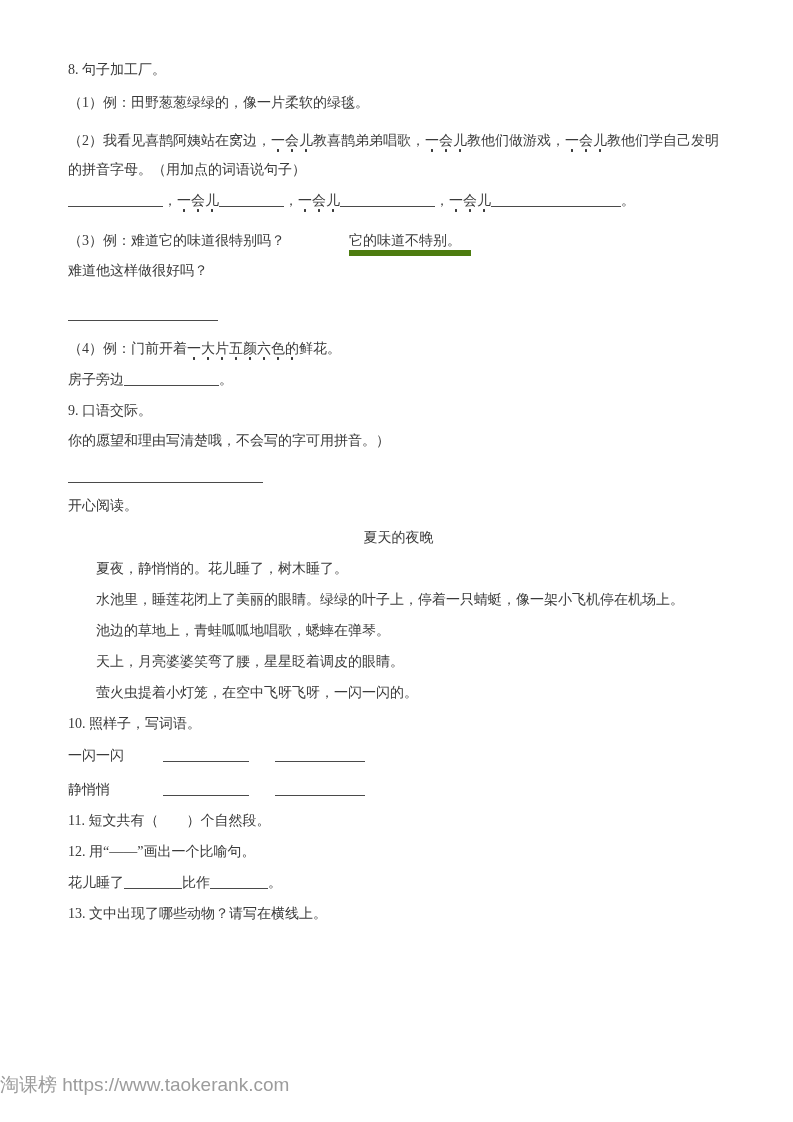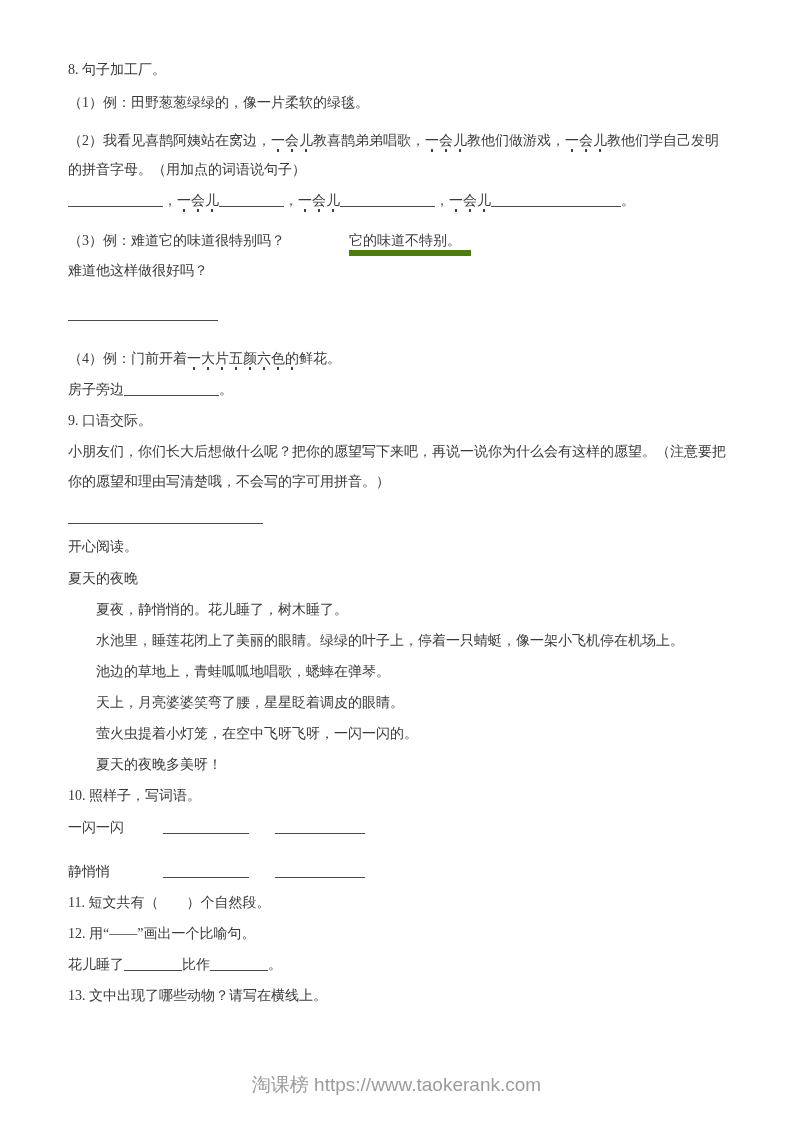--- a/index.html
+++ b/index.html
@@ -5,45 +5,45 @@
   * { margin:0; padding:0; box-sizing:border-box; }
   html,body { background:#ffffff; }
   body {
     width:793px; height:1122px; position:relative; overflow:hidden;
     font-family:"Liberation Serif","DejaVu Serif",serif;
     font-size:14px; color:#3a3a3a;
   }
   .content { position:absolute; top:60px; left:68px; right:64px; }
   .line { line-height:20px; margin-top:11px; white-space:nowrap; }
   .mt0{margin-top:0} .mt9{margin-top:9px} .mt10{margin-top:10px}
-  .mt12{margin-top:12px} .mt13{margin-top:13px} .mt14{margin-top:24px}
+  .mt12{margin-top:12px} .mt13{margin-top:13px} .mt14{margin-top:14px}
   .mt16{margin-top:16px} .mt18{margin-top:18px}
   .mt20{margin-top:20px} .mt24{margin-top:24px}
   .blank {
     display:inline-block; border-bottom:1px solid #4a4a4a;
     height:14px; vertical-align:-2px;
   }
   .w58{width:58px} .w65{width:65px} .w86{width:86px} .w90{width:90px}
   .w95{width:95px} .w130{width:130px} .w150{width:150px} .w195{width:195px}
   .em-dot {
     background-image: radial-gradient(circle, #3a3a3a 1.1px, rgba(0,0,0,0) 1.4px);
     background-size:14px 5px; background-repeat:repeat-x;
     background-position:left bottom; padding-bottom:5px;
   }
   .sup { font-size:11px; position:relative; top:-6px; }
   .answer-underline {
     border-bottom:6px solid #4d7c0f; padding-right:10px; padding-bottom:2px;
     margin-left:64px;
   }
-  .center { }
+  .center { text-align:center; }
   .indent { text-indent:28px; white-space:normal; }
   .word-col { display:inline-block; width:95px; }
   .gap26 { margin-right:26px; }
   .footer {
-    position:absolute; left:0; right:0; bottom:24px; text-align:center;
+    position:absolute; left:0; right:0; bottom:24px; text-align:left;
     font-family:"Liberation Sans","DejaVu Sans",sans-serif;
     font-size:19px; color:#9c9c9c;
   }
 </style>
 </head>
 <body>
 
 <div class="content">
 
   <div class="line mt0">
@@ -84,23 +84,20 @@
   </div>
 
   <div class="line">
     <span>房子旁边</span><span class="blank w95"></span><span>。</span>
   </div>
 
   <div class="line">
     <span>9. 口语交际。</span>
   </div>
 
-  <div class="line">
-    <span>小朋友们，你们长大后想做什么呢？把你的愿望写下来吧，再说一说你为什么会有这样的愿望。（注意要把</span>
-  </div>
 
   <div class="line mt10">
     <span>你的愿望和理由写清楚哦，不会写的字可用拼音。）</span>
   </div>
 
   <div class="line mt16">
     <span class="blank w195"></span>
   </div>
 
   <div class="line mt9">
@@ -118,23 +115,20 @@
     <span>水池里，睡莲花闭上了美丽的眼睛。绿绿的叶子上，停着一只蜻蜓，像一架小飞机停在机场上。</span>
   </div>
   <div class="line indent">
     <span>池边的草地上，青蛙呱呱地唱歌，蟋蟀在弹琴。</span>
   </div>
   <div class="line indent">
     <span>天上，月亮婆婆笑弯了腰，星星眨着调皮的眼睛。</span>
   </div>
   <div class="line indent">
     <span>萤火虫提着小灯笼，在空中飞呀飞呀，一闪一闪的。</span>
-  </div>
-  <div class="line indent">
-    <span>夏天的夜晚多美呀！</span>
   </div>
 
   <div class="line">
     <span>10. 照样子，写词语。</span>
   </div>
 
   <div class="line mt12">
     <span class="word-col">一闪一闪</span><span class="blank w86 gap26"></span><span class="blank w90"></span>
   </div>
 

